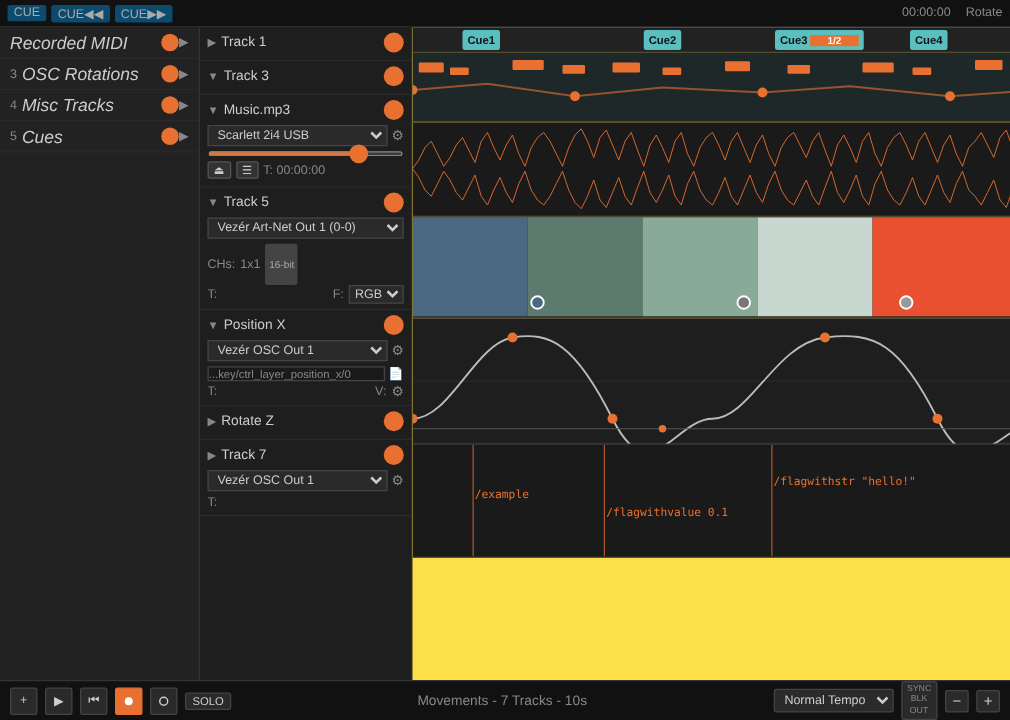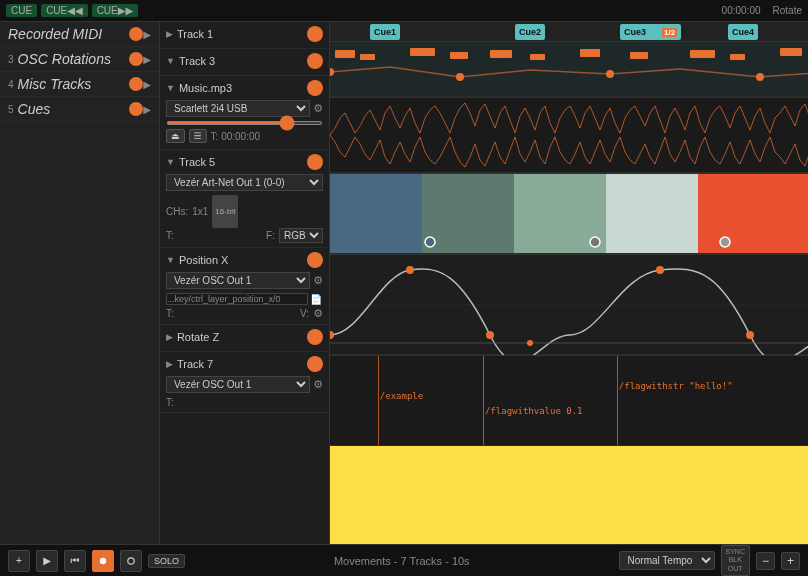--- a/index.html
+++ b/index.html
@@ -19,21 +19,21 @@
     .top-bar {
       background: #111;
       height: 22px;
       display: flex;
       align-items: center;
       padding: 0 6px;
       gap: 4px;
       border-bottom: 1px solid #333;
     }
     .top-bar-btn {
-      background: #14532d;
+      background: #0c4a6e;
       border: none;
       color: #aaa;
       padding: 1px 5px;
       font-size: 10px;
       border-radius: 2px;
       cursor: pointer;
     }
     .top-bar-time {
       color: #888;
       font-size: 10px;
@@ -199,23 +199,23 @@
       border-radius: 2px;
       top: 2px;
       height: 16px;
       display: flex;
       align-items: center;
     }
     .cue-badge {
       background: #e87030;
       color: #fff;
       font-size: 8px;
-      padding: 0 2px;
+      padding: 0 14px;
       border-radius: 1px;
-      margin-left: 16px;
+      margin-left: 2px;
     }
 
     
     .track-lanes {
       flex: 1;
       position: relative;
       overflow: hidden;
     }
 
     .lane {

